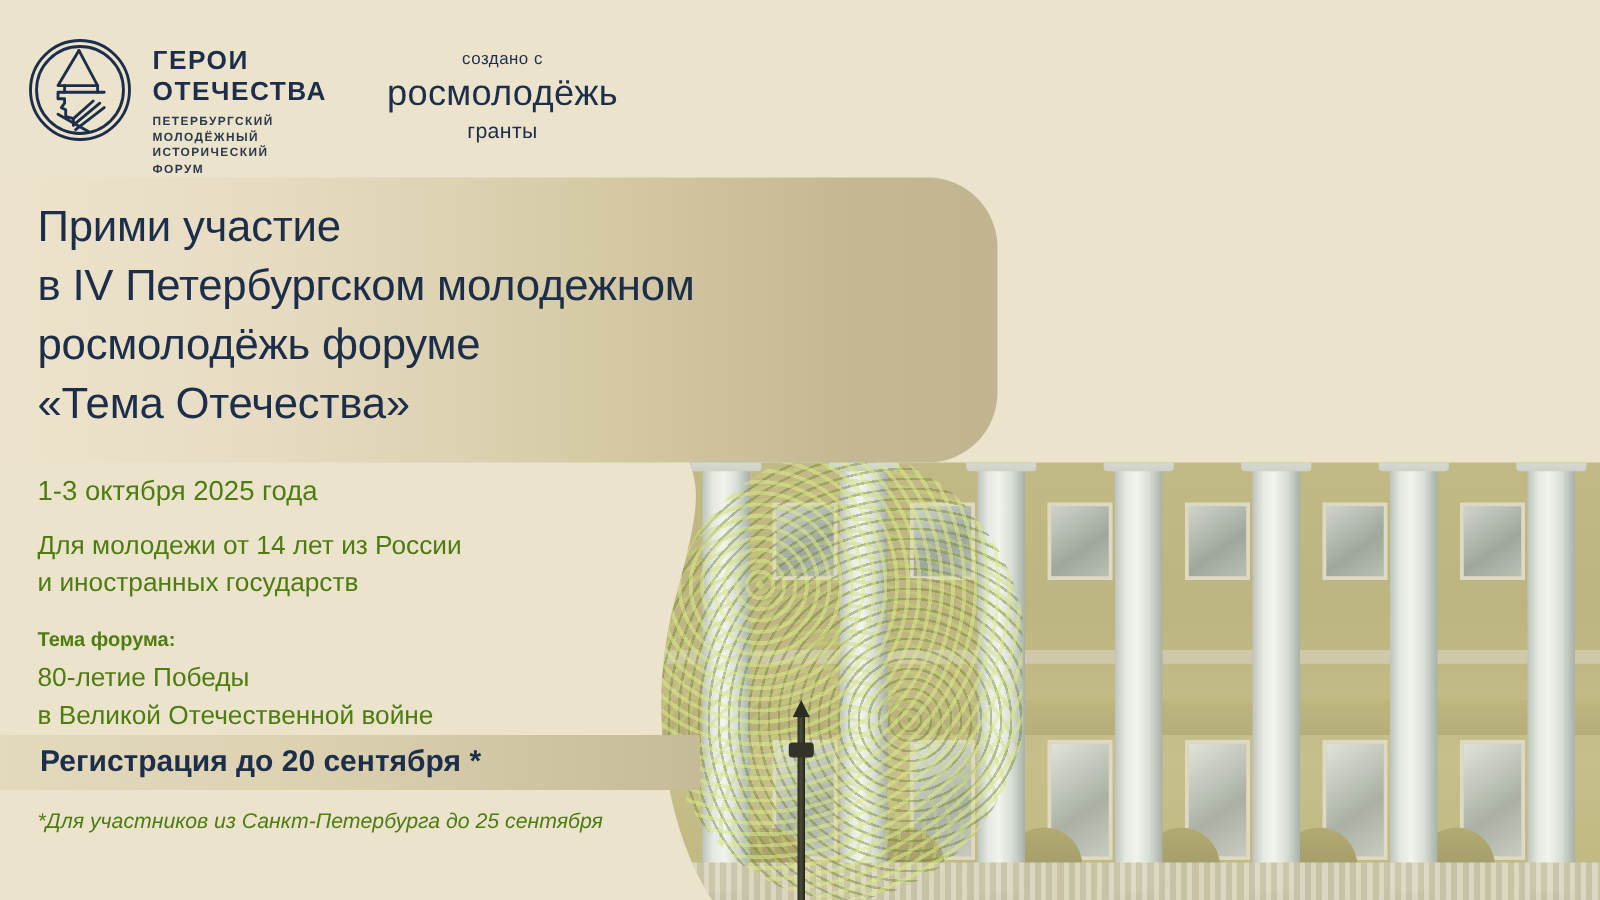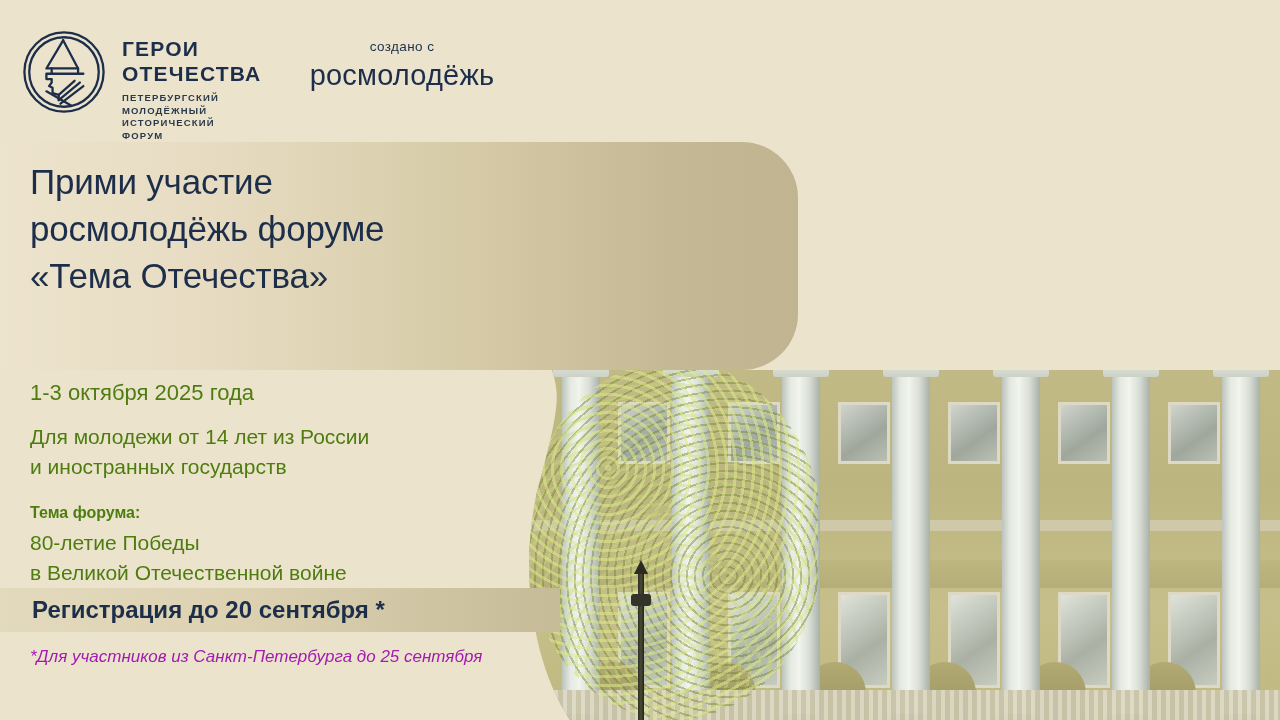--- a/index.html
+++ b/index.html
@@ -337,21 +337,21 @@
     color: #1c2e4a;
     font-size: 24px;
     font-weight: bold;
     line-height: 34px;
     text-align: right;
   }
   .footnote {
     position: absolute;
     left: 30px; top: 645px;
     z-index: 9;
-    color: #a21caf;
+    color: #4d7c0f;
     font-size: 17px;
     font-style: italic;
     line-height: 24px;
   }
 
   
   .logo-block {
     position: absolute;
     left: 20px; top: 28px;
     z-index: 10;
@@ -489,20 +489,21 @@
       <div class="tree">
         <div class="tree-tex"></div>
       </div>
       <div class="lamp"></div>
     </div>
   </div>
 
   <div class="title-panel"></div>
   <div class="title-text">
     <div>Прими участие</div>
+    <div>в IV Петербургском молодежном</div>
     <div>росмолодёжь форуме</div>
     <div>«Тема Отечества»</div>
   </div>
 
   <div class="info">
     <div class="date">1-3 октября 2025 года</div>
     <div class="audience">
       <div>Для молодежи от 14 лет из России</div>
       <div>и иностранных государств</div>
     </div>
@@ -541,15 +542,16 @@
         <div>МОЛОДЁЖНЫЙ</div>
         <div>ИСТОРИЧЕСКИЙ</div>
         <div>ФОРУМ</div>
       </div>
     </div>
   </div>
 
   <div class="rosmol">
     <div class="small-top">создано с</div>
     <div class="brand">росмолодёжь</div>
+    <div class="small-bot">гранты</div>
   </div>
 
 </div>
 
 </body></html>

